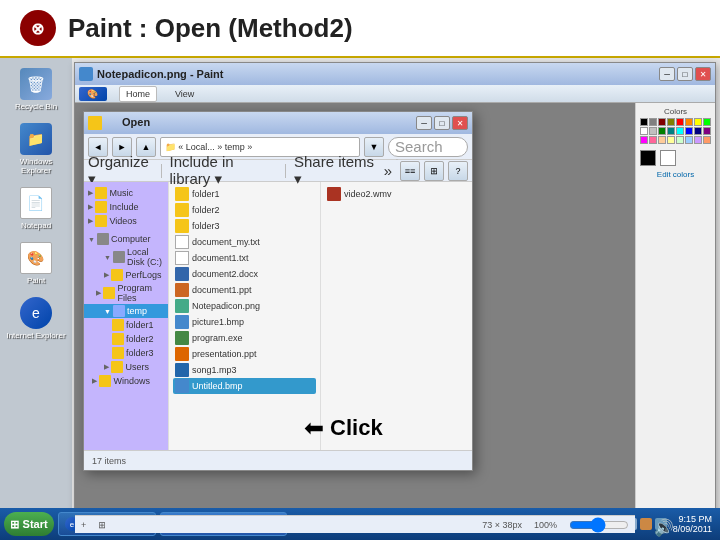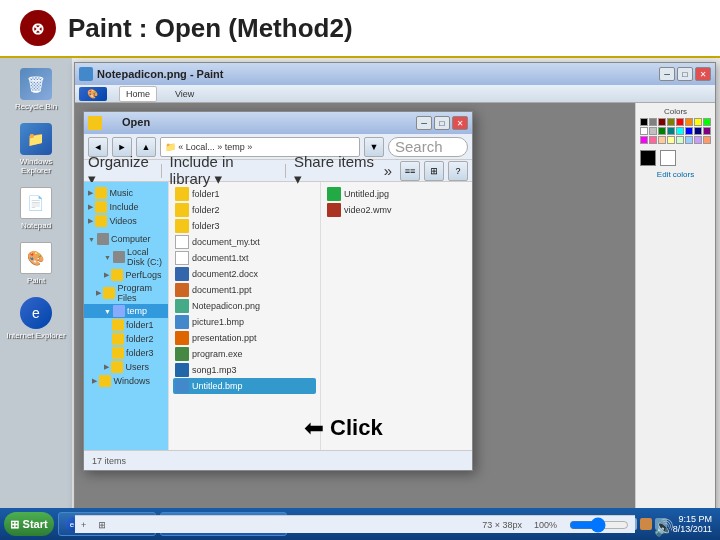--- a/index.html
+++ b/index.html
@@ -291,21 +291,21 @@
     }
 
     
     .dialog-body {
       display: flex;
       flex: 1;
       overflow: hidden;
     }
     .dialog-sidebar {
       width: 85px;
-      background: #7dd3fc;
+      background: #c4b5fd;
       border-right: 1px solid #ddd;
       overflow-y: auto;
       padding: 4px 0;
     }
     .sidebar-tree-item {
       display: flex;
       align-items: center;
       padding: 1px 4px;
       font-size: 9px;
       color: #333;
@@ -695,43 +695,39 @@
                 </div>
                 <div class="file-item">
                   <div class="file-icon fi-png"></div>
                   <span>Notepadicon.png</span>
                 </div>
                 <div class="file-item">
                   <div class="file-icon fi-bmp"></div>
                   <span>picture1.bmp</span>
                 </div>
                 <div class="file-item">
+                  <div class="file-icon fi-exe"></div>
+                  <span>program.exe</span>
+                </div>
+                <div class="file-item">
                   <div class="file-icon fi-ppt2"></div>
                   <span>presentation.ppt</span>
-                </div>
-                <div class="file-item">
-                  <div class="file-icon fi-exe"></div>
-                  <span>program.exe</span>
                 </div>
                 <div class="file-item">
                   <div class="file-icon fi-mp3"></div>
                   <span>song1.mp3</span>
                 </div>
 
                 <div class="file-item fi-selected" style="background:#3399cc;color:#fff;">
                   <div class="file-icon fi-bmp"></div>
                   <span>Untitled.bmp</span>
                 </div>
               </div>
 
               <div class="file-column">
-                <div class="file-item">
-                  <div class="file-icon fi-img"></div>
-                  <span>Untitled.jpg</span>
-                </div>
                 <div class="file-item">
                   <div class="file-icon fi-wmv"></div>
                   <span>video2.wmv</span>
                 </div>
               </div>
             </div>
           </div>
 
           <div class="dialog-statusbar">
             <span>17 items</span>
@@ -805,16 +801,16 @@
   </div>
   <div class="system-tray">
     <div class="tray-icons">
       <span class="lang-indicator">EN</span>
       <div class="tray-icon" style="background:#88aacc;"></div>
       <div class="tray-icon" style="background:#cc8844;"></div>
       <div class="tray-icon" style="background:#6699bb;">🔊</div>
     </div>
     <div class="tray-clock">
       <div>9:15 PM</div>
-      <div>8/13/2011</div>
+      <div>8/09/2011</div>
     </div>
   </div>
 </div>
 
 </body></html>

